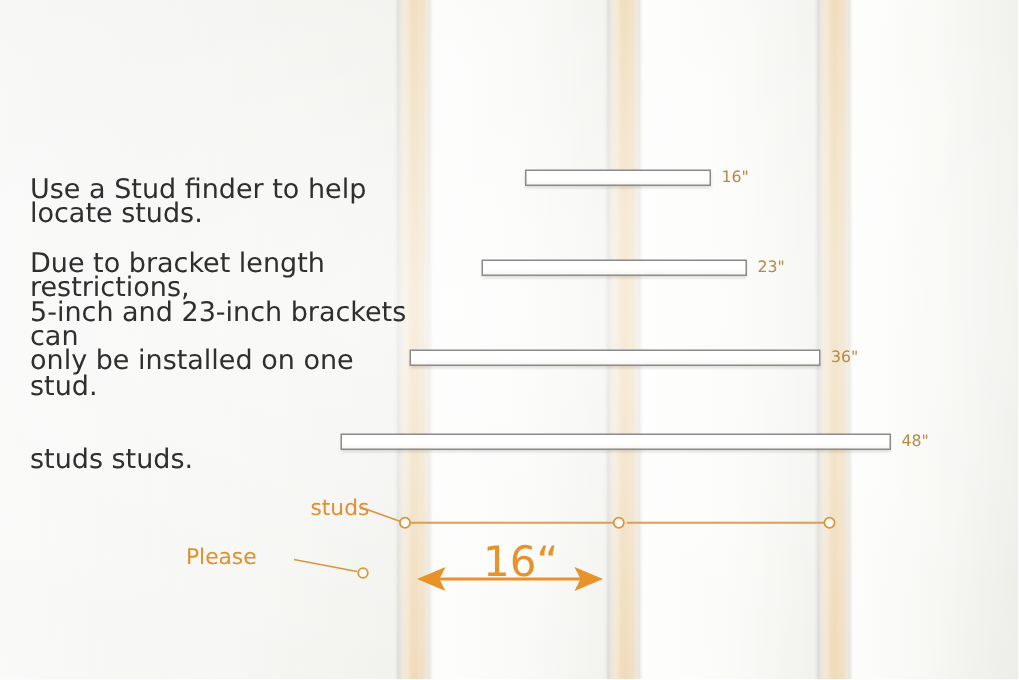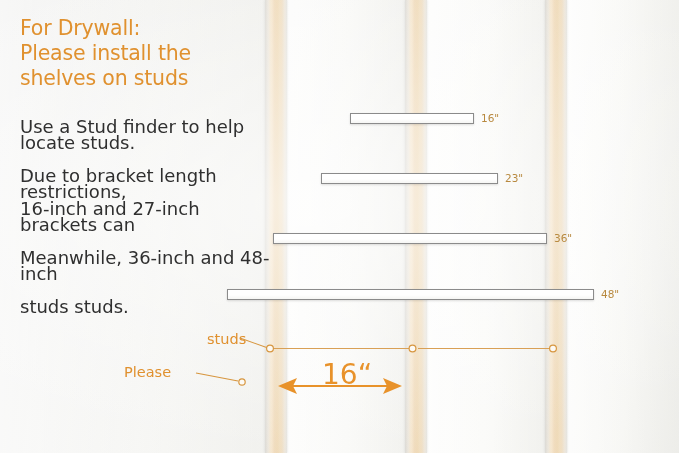--- a/index.html
+++ b/index.html
@@ -128,33 +128,28 @@
   <div class="drywall-panel" style="left:288px; width:118px;"></div>
   <div class="drywall-panel" style="left:428px; width:118px;"></div>
   <div class="drywall-panel" style="left:568px; width:111px;"></div>
 
   <div class="stud" style="left:265px;"></div>
   <div class="stud" style="left:405px;"></div>
   <div class="stud" style="left:545px;"></div>
 
   <div id="wall-shade"></div>
 
-  <div id="heading">
-    <div>For Drywall:</div>
-    <div>Please install the</div>
-    <div>shelves on studs</div>
-  </div>
 
   <div id="body-copy">
     <p>Use a Stud finder to help locate studs.</p>
     <p class="gap">
       <span>Due to bracket length restrictions,</span><br>
-      <span>16-inch and 27-inch brackets can</span><br>
+      <span>5-inch and 23-inch brackets can</span><br>
+      <span>only be installed on one stud.</span><br>
       <br>
-      <span>Meanwhile, 36-inch and 48-inch</span><br>
       <br>
       <span>studs studs.</span>
     </p>
   </div>
 
   <div class="bar" style="left:350px; top:113px; width:124px;"></div>
   <div class="bar-label" style="left:481px; top:113px;">16"</div>
 
   <div class="bar" style="left:321px; top:173px; width:177px;"></div>
   <div class="bar-label" style="left:505px; top:173px;">23"</div>

